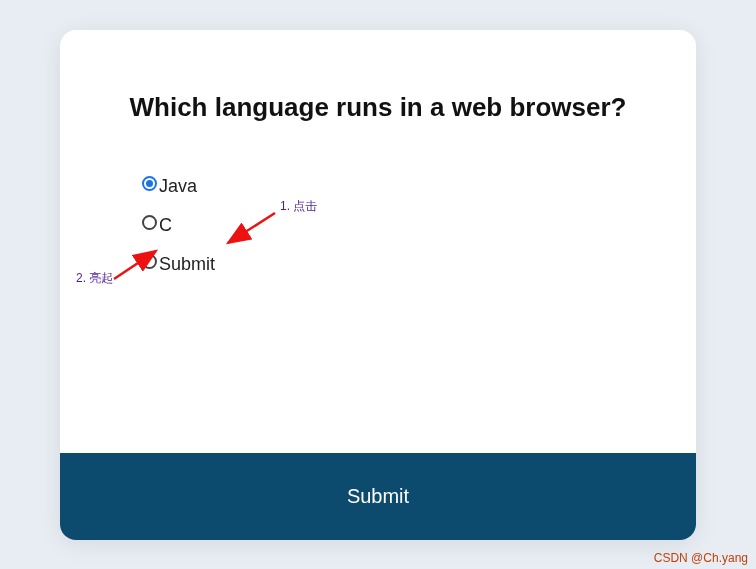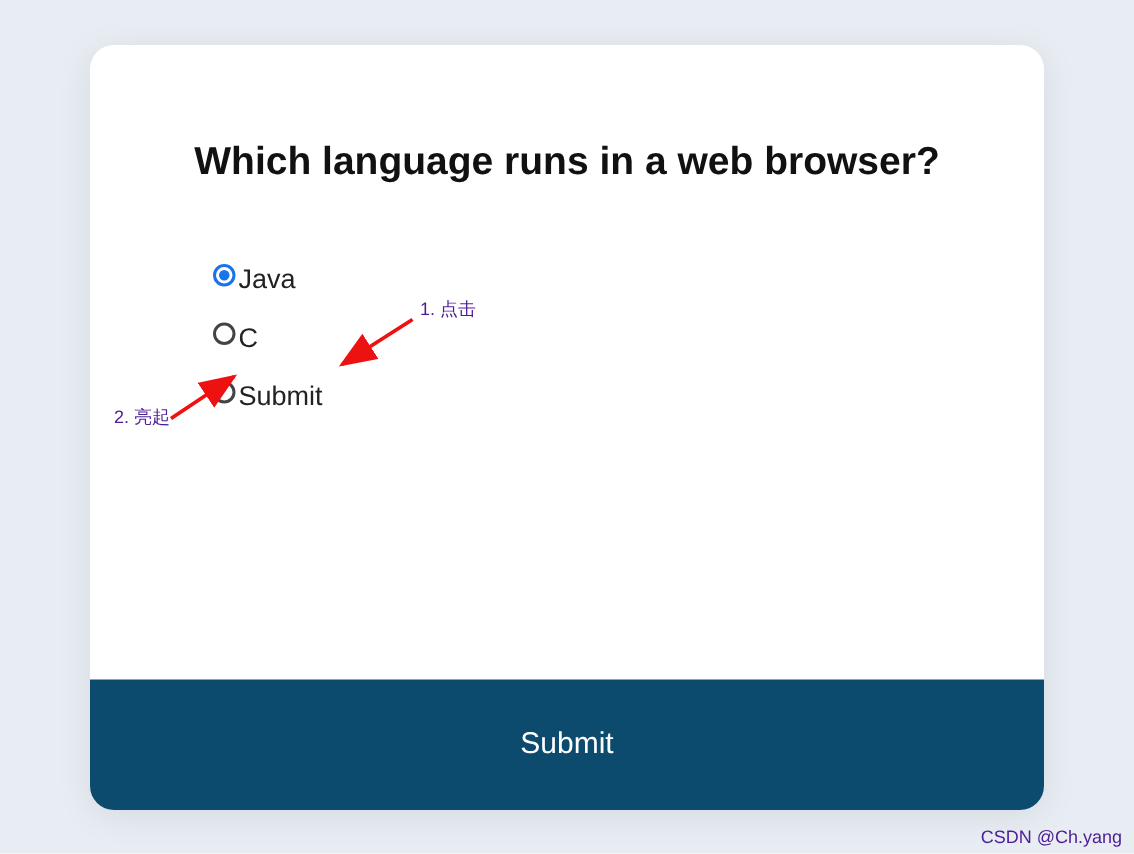--- a/index.html
+++ b/index.html
@@ -82,21 +82,21 @@
     }
     .arrow {
       position: absolute;
       pointer-events: none;
     }
     .watermark {
       position: absolute;
       bottom: 4px;
       right: 8px;
       font-size: 12px;
-      color: #4c1d95;
+      color: #c2410c;
       font-family: Arial, sans-serif;
     }
   </style>
 </head>
 <body>
 
 <div class="card">
   <div class="content">
     <h2 class="question">Which language runs in a web browser?</h2>
     <div class="options">

